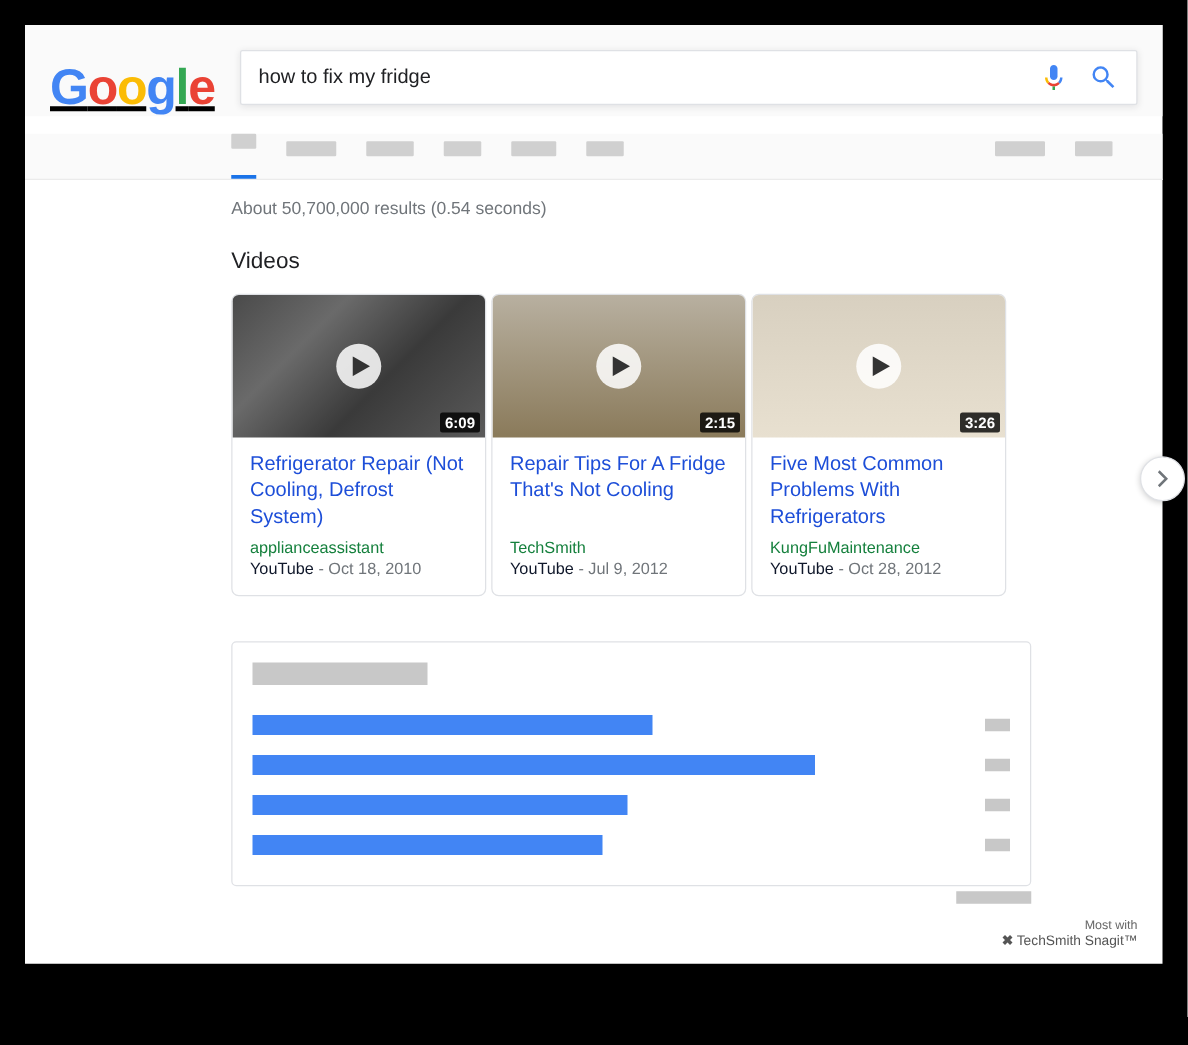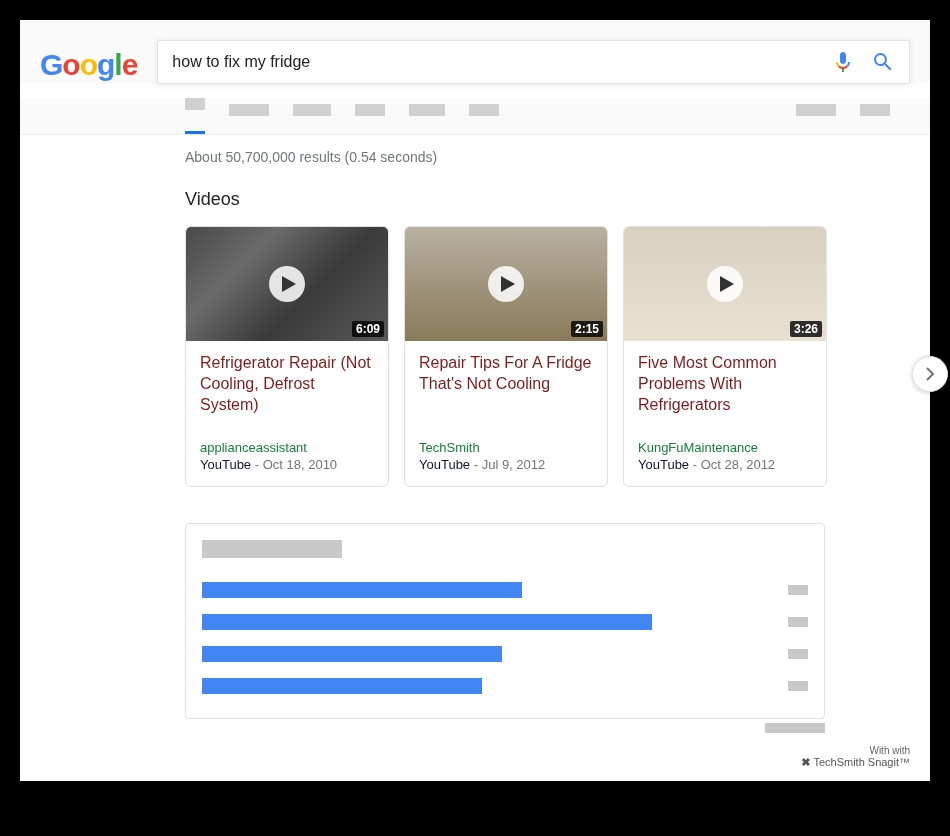--- a/index.html
+++ b/index.html
@@ -1,47 +1,47 @@
 <!DOCTYPE html>
 <html><head>
   <meta charset="utf-8">
   <style>
     * { margin: 0; padding: 0; box-sizing: border-box; }
     body { font-family: arial, sans-serif; background: #000; padding: 20px; display: flex; justify-content: center; }
     .frame { width: 910px; background: #fff; position: relative; }
     .header { padding: 20px 20px 0 20px; display: flex; align-items: flex-start; gap: 20px; background: #fafafa; }
-    .logo { font-size: 30px; font-weight: bold; letter-spacing: -1px; padding-top: 8px; }
+    .logo { font-size: 40px; font-weight: bold; letter-spacing: -1px; padding-top: 8px; text-decoration: underline; }
     .logo span:nth-child(1) { color: #4285f4; }
     .logo span:nth-child(2) { color: #ea4335; }
     .logo span:nth-child(3) { color: #fbbc05; }
     .logo span:nth-child(4) { color: #4285f4; }
     .logo span:nth-child(5) { color: #34a853; }
     .logo span:nth-child(6) { color: #ea4335; }
     .search-box { flex: 1; height: 44px; border: 1px solid #dfe1e5; border-radius: 2px; background: #fff; display: flex; align-items: center; padding: 0 14px; box-shadow: 0 1px 6px rgba(32,33,36,0.1); }
     .search-input { flex: 1; border: none; outline: none; font-size: 16px; color: #202124; }
     .mic-icon { width: 24px; height: 24px; margin-right: 16px; cursor: pointer; }
     .search-icon { width: 24px; height: 24px; cursor: pointer; }
     .tabs-row { display: flex; align-items: center; padding: 0 0 0 165px; gap: 24px; background: #fafafa; border-bottom: 1px solid #ebebeb; margin-top: 14px; }
     .tab-ph { height: 12px; background: #d0d0d0; border-radius: 1px; margin-bottom: 12px; }
     .tab-active { border-bottom: 3px solid #1a73e8; padding-bottom: 9px; }
     .tabs-right { margin-left: auto; display: flex; gap: 24px; padding-right: 40px; }
     .content { padding: 14px 0 0 165px; }
     .stats { color: #70757a; font-size: 14px; margin-bottom: 24px; }
     .section-title { font-size: 18px; color: #202124; margin-bottom: 16px; }
-    .videos-row { display: flex; gap: 15px; position: relative; align-items: flex-end; }
+    .videos-row { display: flex; gap: 4px; position: relative; align-items: flex-end; }
     .video-card { width: 204px; border: 1px solid #dfe1e5; border-radius: 6px; overflow: hidden; cursor: pointer; display: flex; flex-direction: column; }
     .thumb { width: 100%; height: 114px; background: #555; position: relative; display: flex; align-items: center; justify-content: center; }
     .thumb0 { background: linear-gradient(135deg, #4a4a4a 0%, #6a6a6a 30%, #3a3a3a 60%, #5a5a5a 100%); }
     .thumb1 { background: linear-gradient(180deg, #b8b0a0 0%, #8a7a5a 100%); }
     .thumb2 { background: linear-gradient(180deg, #d8d0c0 0%, #e8e0d0 100%); }
     .play-btn { width: 36px; height: 36px; background: rgba(255,255,255,0.85); border-radius: 50%; display: flex; align-items: center; justify-content: center; }
     .play-btn svg { margin-left: 3px; }
     .duration { position: absolute; bottom: 4px; right: 4px; background: rgba(0,0,0,0.8); color: #fff; font-size: 12px; font-weight: bold; padding: 1px 4px; border-radius: 2px; }
     .video-body { padding: 12px 14px 14px 14px; display: flex; flex-direction: column; flex: 1; }
-    .video-title { color: #7f1d1d; font-size: 16px; line-height: 1.3; margin-bottom: 23px; min-height: 64px; }
+    .video-title { color: #1d4ed8; font-size: 16px; line-height: 1.3; margin-bottom: 4px; min-height: 64px; }
     .video-meta-block { margin-top: auto; }
     .video-channel { color: #15803d; font-size: 13px; }
     .video-source-line { font-size: 13px; margin-top: 2px; }
     .video-source { color: #0f172a; }
     .video-date { color: #70757a; }
     .next-arrow { position: absolute; right: -18px; top: 130px; width: 36px; height: 36px; background: #fff; border: 1px solid #dfe1e5; border-radius: 50%; display: flex; align-items: center; justify-content: center; cursor: pointer; box-shadow: 0 1px 5px rgba(0,0,0,0.2); }
     .result-box { margin-top: 36px; width: 640px; border: 1px solid #dfe1e5; border-radius: 4px; padding: 16px; }
     .result-heading-ph { width: 140px; height: 18px; background: #c8c8c8; margin-bottom: 16px; }
     .result-row { display: flex; align-items: center; justify-content: space-between; padding: 8px 0; }
     .result-bar { height: 16px; background: #4285f4; }
@@ -191,17 +191,17 @@
           <div class="result-bar" style="width: 280px;"></div>
           <div class="result-right-ph"></div>
         </div>
     </div>
     <div style="width:640px">
         <div class="bottom-right-ph"></div>
       </div>
   </div>
 
   <div class="watermark">
-    <div class="watermark-line1">With with</div>
+    <div class="watermark-line1">Most with</div>
     <div><b>✖</b> <span>TechSmith Snagit</span>™</div>
   </div>
 
 </div>
 
 </body></html>

